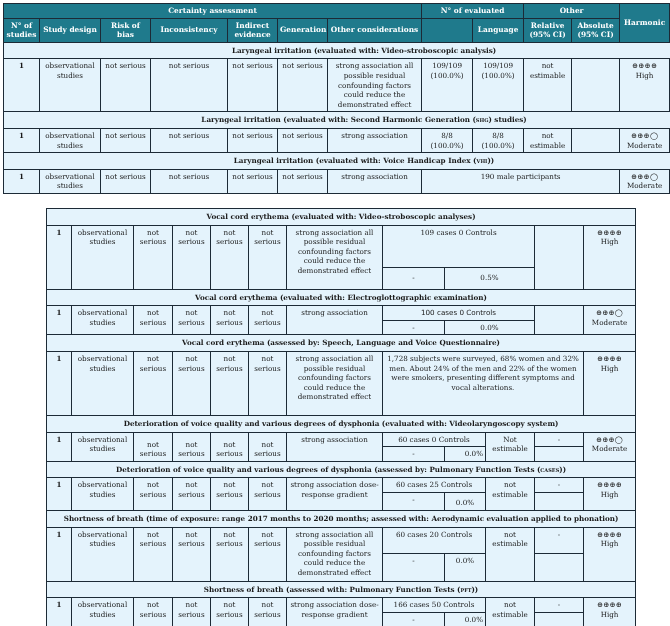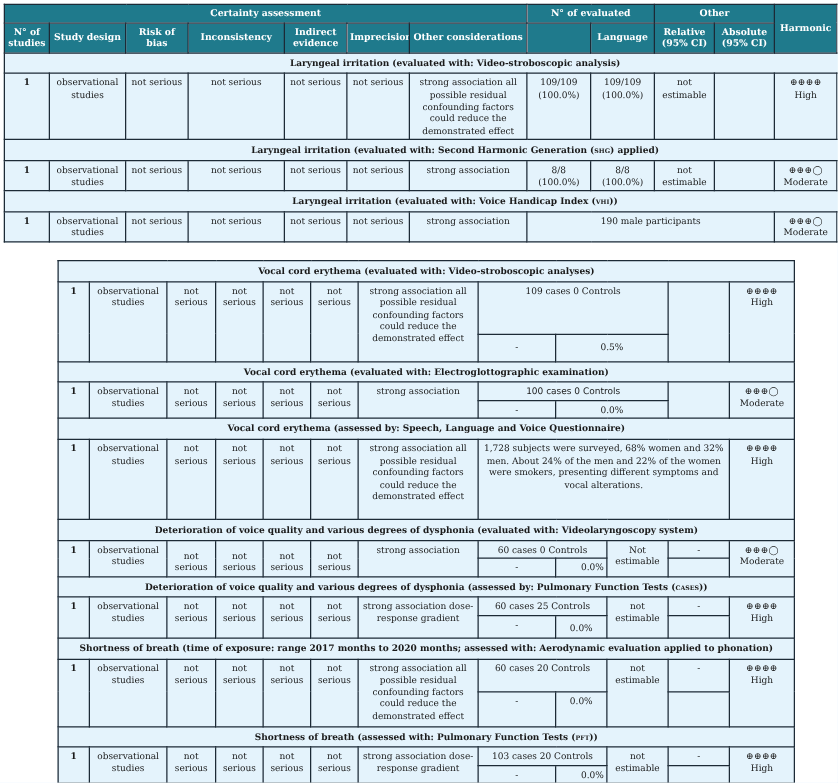--- a/index.html
+++ b/index.html
@@ -43,21 +43,21 @@
     <th colspan="2">Other</th>
     <th rowspan="2">Harmonic</th>
     <th rowspan="2">Importance</th>
   </tr>
   <tr>
     <th>N° of studies</th>
     <th>Study design</th>
     <th>Risk of bias</th>
     <th>Inconsistency</th>
     <th>Indirect evidence</th>
-    <th>Imprecision</th>
+    <th>Generation</th>
     <th>Other considerations</th>
     <th></th>
     <th>Language</th>
     <th>Relative (95% CI)</th>
     <th>Absolute (95% CI)</th>
   </tr>
 
   <tr class="sec">
         <td colspan="13">Laryngeal irritation (evaluated with: Video-stroboscopic analysis)</td>
       </tr>
@@ -74,21 +74,21 @@
     <td>not estimable</td>
     <td></td>
     <td>
       <div class="cert">⊕⊕⊕⊕</div>
       <div>High</div>
     </td>
     <td></td>
   </tr>
 
   <tr class="sec">
-        <td colspan="13"><span>Laryngeal irritation (evaluated with: Second Harmonic Generation (</span><span class="sc">shg</span><span>) applied)</span></td>
+        <td colspan="13"><span>Laryngeal irritation (evaluated with: Second Harmonic Generation (</span><span class="sc">shg</span><span>) studies)</span></td>
       </tr>
   <tr class="data">
     <td class="n">1</td>
     <td>observational studies</td>
     <td>not serious</td>
     <td>not serious</td>
     <td>not serious</td>
     <td>not serious</td>
     <td>strong association</td>
     <td>8/8 (100.0%)</td>
@@ -283,21 +283,21 @@
         <td colspan="12"><span>Shortness of breath (assessed with: Pulmonary Function Tests (</span><span class="sc">pft</span><span>))</span></td>
       </tr>
   <tr style="height:12px">
     <td rowspan="2" class="n">1</td>
     <td rowspan="2">observational studies</td>
     <td rowspan="2">not serious</td>
     <td rowspan="2">not serious</td>
     <td rowspan="2">not serious</td>
     <td rowspan="2">not serious</td>
     <td rowspan="2">strong association dose-response gradient</td>
-    <td colspan="2">103 cases 20 Controls</td>
+    <td colspan="2">166 cases 50 Controls</td>
     <td rowspan="2">not estimable</td>
     <td>-</td>
     <td rowspan="2">
       <div class="cert">⊕⊕⊕⊕</div>
       <div>High</div>
     </td>
   </tr>
   <tr style="height:12px">
     <td>-</td>
     <td style="text-align:right">0.0%</td>

